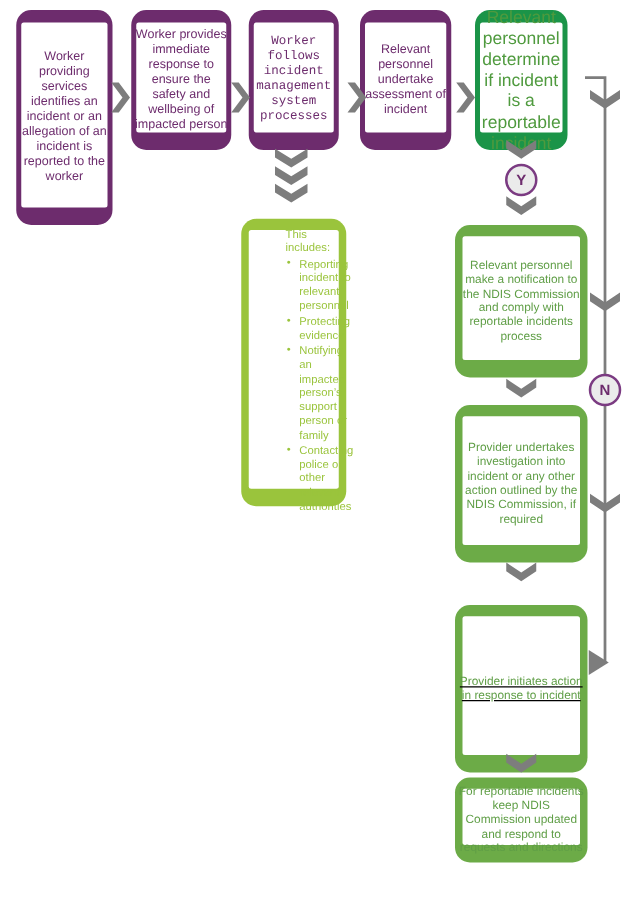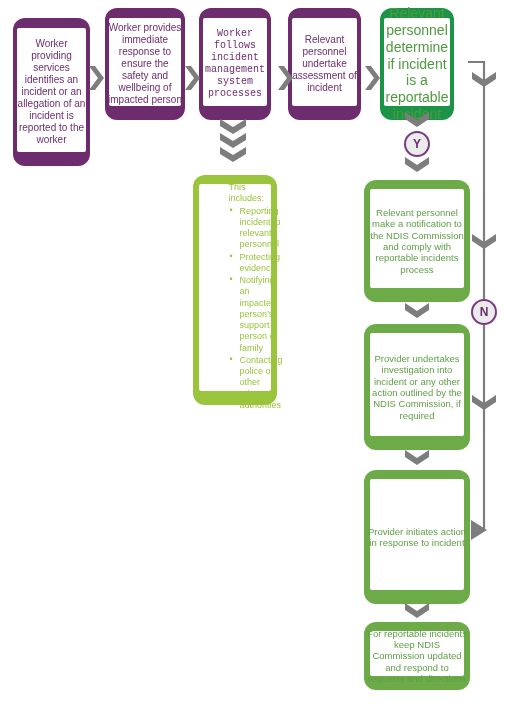--- a/index.html
+++ b/index.html
@@ -224,21 +224,21 @@
       <path class="chev" d="M472 72 L484 80 L496 72 L496 79 L484 87 L472 79 Z"></path>
 
       <path class="chev" d="M472 234 L484 242 L496 234 L496 241 L484 249 L472 241 Z"></path>
 
       <path class="chev" d="M472 395 L484 403 L496 395 L496 402 L484 410 L472 402 Z"></path>
 
       <path class="arrowhead" d="M471 520 L487 530 L471 540 Z"></path>
     </g>
   </svg>
 
-  <div class="node node-purple" style="left:13px; top:8px; width:77px; height:148px;margin-top:10px;">
+  <div class="node node-purple" style="left:13px; top:8px; width:77px; height:172px;">
     <div class="inner"></div>
     <div class="label">Worker providing services identifies an incident or an allegation of an incident is reported to the worker</div>
   </div>
 
   <div class="node node-purple" style="left:105px; top:8px; width:80px; height:112px;">
     <div class="inner"></div>
     <div class="label">Worker provides immediate response to ensure the safety and wellbeing of impacted person</div>
   </div>
 
   <div class="node node-purple" style="left:199px; top:8px; width:72px; height:112px;font-family:Liberation Mono, monospace;">
@@ -280,21 +280,21 @@
   <div class="node node-green" style="left:364px; top:180px; width:106px; height:122px;">
     <div class="inner"></div>
     <div class="label">Relevant personnel make a notification to the NDIS Commission and comply with reportable incidents process</div>
   </div>
 
   <div class="node node-green" style="left:364px; top:324px; width:106px; height:126px;">
     <div class="inner"></div>
     <div class="label">Provider undertakes investigation into incident or any other action outlined by the NDIS Commission, if required</div>
   </div>
 
-  <div class="node node-green" style="left:364px; top:470px; width:106px; height:134px;">
+  <div class="node node-green" style="left:364px; top:484px; width:106px; height:134px;text-decoration:underline;">
     <div class="inner"></div>
     <div class="label">Provider initiates action in response to incident</div>
   </div>
 
   <div class="node node-green" style="left:364px; top:622px; width:106px; height:68px;">
     <div class="inner"></div>
     <div class="label">For reportable incidents keep NDIS Commission updated and respond to requests and directions</div>
   </div>
 
 </div>

